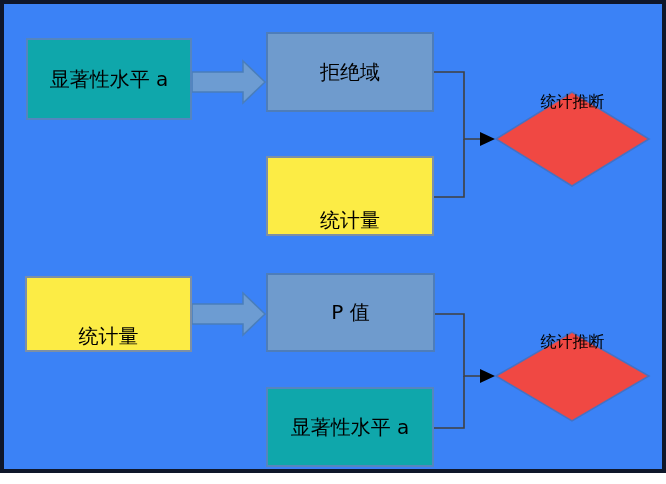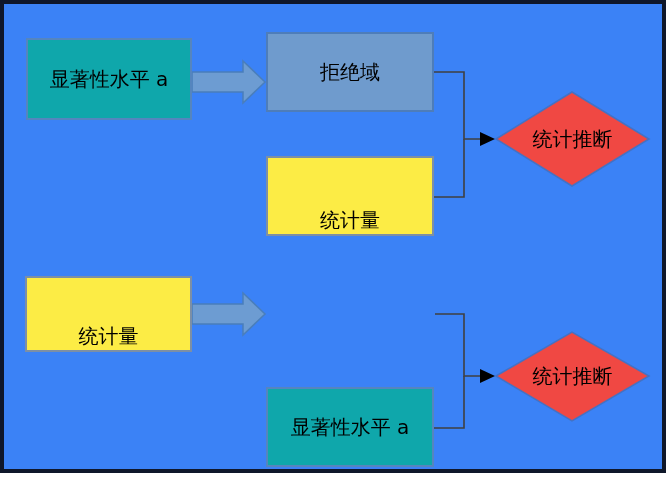--- a/index.html
+++ b/index.html
@@ -28,23 +28,23 @@
     box-sizing: border-box;
     text-align: center;
     white-space: nowrap;
   }
   .teal   { background: #0FA7AB; border: 2px solid #5585BE; }
   .blue   { background: #6F9BCD; border: 2px solid #4E7DB9; }
   .yellow { background: #FCEC45; border: 2px solid #7C8FA6; align-items: flex-end; }
   .diamond-label {
     position: absolute;
     display: flex;
-    align-items: center;
+    align-items: flex-start;
     justify-content: center;
-    font-size: 20px;
+    font-size: 16px;
     color: #000000;
     white-space: nowrap;
   }
   .conn { fill: none; stroke: #404040; stroke-width: 1.6; }
   .arrowhead { stroke: none; }
   .block-arrow-path { stroke: #4A7EBB; stroke-width: 1.5; }
   .diamond-shape { stroke: #4472C4; stroke-width: 1.5; }
 </style>
 </head>
 <body>
@@ -83,20 +83,23 @@
   </div>
 
   <div class="diamond-label" style="left:492px; top:88px; width:153px; height:94px;">
     <span>统计推断</span>
   </div>
 
   <div class="node yellow" style="left:21px; top:272px; width:167px; height:76px;">
     <span>统计量</span>
   </div>
 
+  <div class="node blue" style="left:262px; top:269px; width:169px; height:79px;">
+    <span>P 值</span>
+  </div>
 
   <div class="node teal" style="left:262px; top:383px; width:168px; height:80px;">
     <span>显著性水平 a</span>
   </div>
 
   <div class="diamond-label" style="left:492px; top:328px; width:153px; height:89px;">
     <span>统计推断</span>
   </div>
 
 </div>

